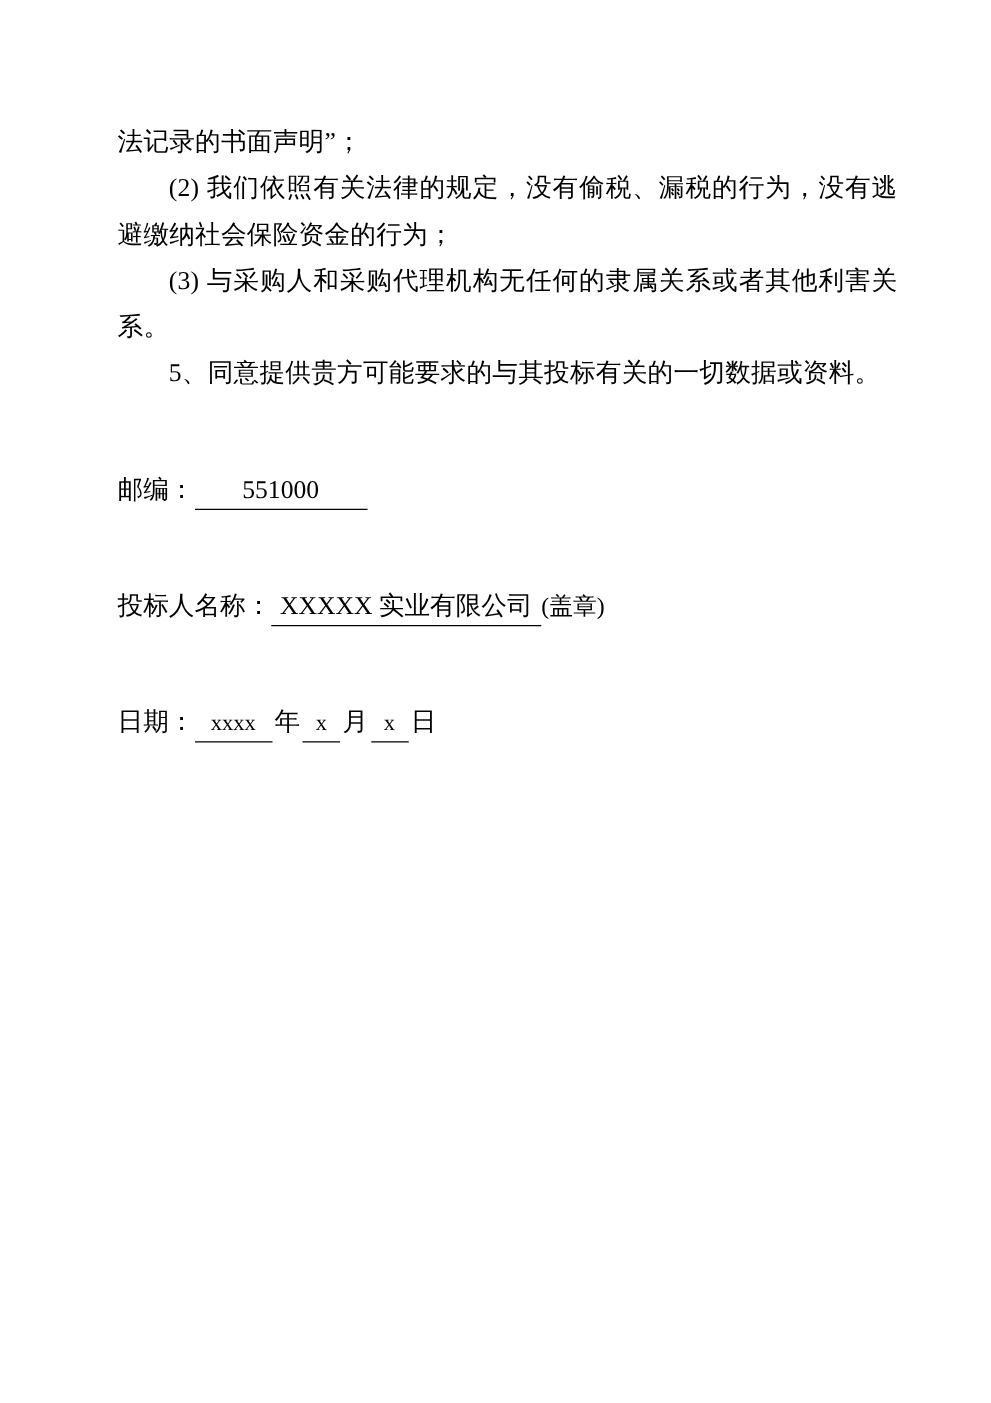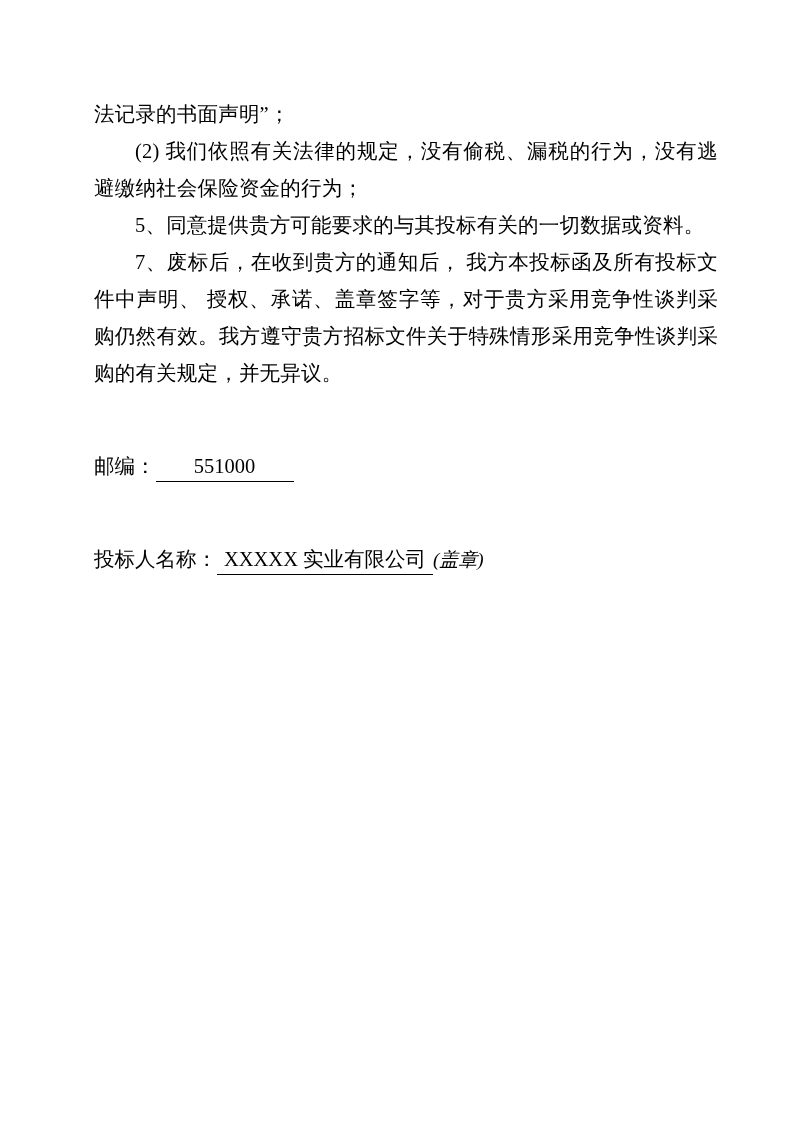--- a/index.html
+++ b/index.html
@@ -84,40 +84,39 @@
   .blank-fill.w-company{ width: 216px; }
   .blank-fill.w-sign   { width: 115px; }
   .blank-fill.w-year   { width: 62px; font-size: 18px; }
   .blank-fill.w-month  { width: 30px; font-size: 18px; }
   .blank-fill.w-day    { width: 30px; font-size: 18px; }
 
   .gap-fax { display: inline-block; width: 128px; }
 
   .suffix {
     font-size: 19px;
-    font-style: italic;
   }
   .dt-unit {
     padding: 0 2px;
   }
 </style>
 </head>
 <body>
 
 <div class="page">
   <div class="body-area">
 
     <p class="para noindent">法记录的书面声明”；</p>
 
     <p class="para indent">(2) 我们依照有关法律的规定，没有偷税、漏税的行为，没有逃避缴纳社会保险资金的行为；</p>
 
+    <p class="para indent">(3) 与采购人和采购代理机构无任何的隶属关系或者其他利害关系。</p>
 
     <p class="para indent">5、同意提供贵方可能要求的与其投标有关的一切数据或资料。</p>
 
-    <p class="para indent">7、废标后，在收到贵方的通知后， 我方本投标函及所有投标文件中声明、 授权、承诺、盖章签字等，对于贵方采用竞争性谈判采购仍然有效。我方遵守贵方招标文件关于特殊情形采用竞争性谈判采购的有关规定，并无异议。</p>
 
 
     <div class="blank-line"></div>
     <div class="blank-line half"></div>
 
 
     <p class="field-line">
       <span class="field-label">邮编：</span><span class="blank-fill w-post">551000</span>
     </p>
 
@@ -126,15 +125,18 @@
     <div class="blank-line half"></div>
 
     <p class="field-line">
       <span class="field-label">投标人名称：</span><span class="blank-fill w-company">XXXXX 实业有限公司</span><span class="suffix">(盖章)</span>
     </p>
 
     <div class="blank-line"></div>
     <div class="blank-line half"></div>
 
 
+    <p class="field-line">
+      <span class="field-label">日期：</span><span class="blank-fill w-year">xxxx</span><span class="dt-unit">年</span><span class="blank-fill w-month">x</span><span class="dt-unit">月</span><span class="blank-fill w-day">x</span><span class="dt-unit">日</span>
+    </p>
 
   </div>
 </div>
 
 </body></html>

